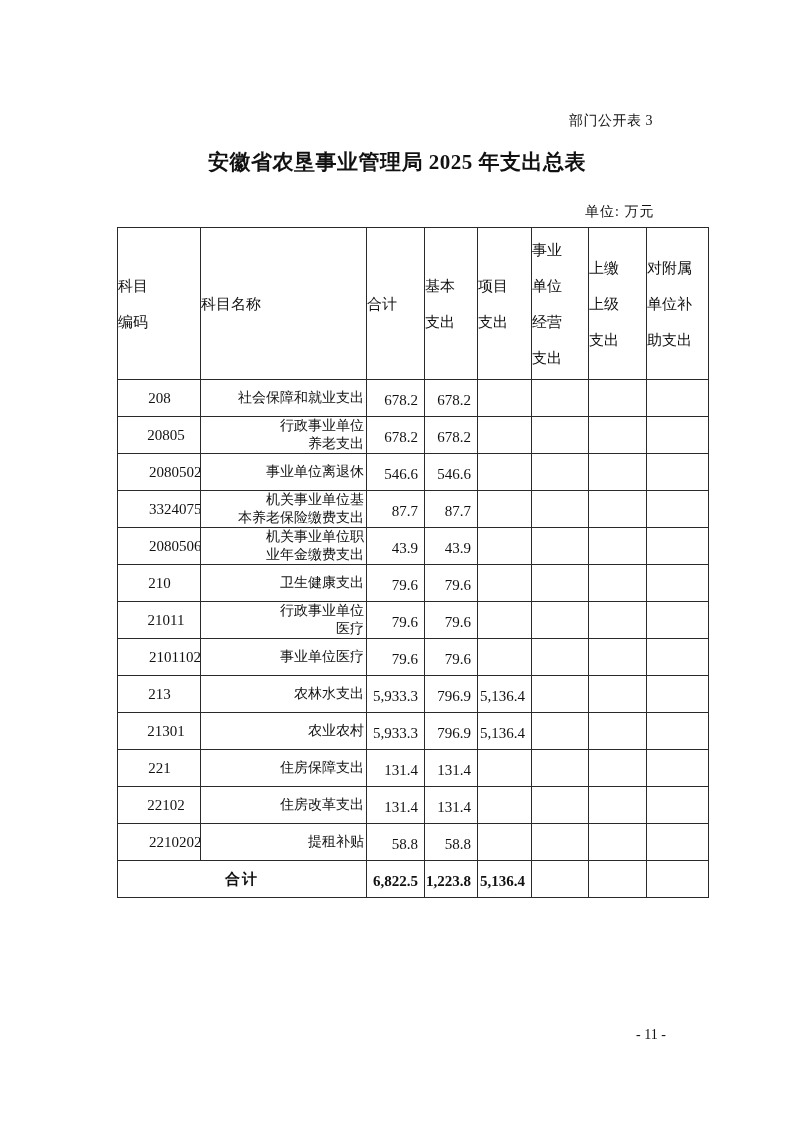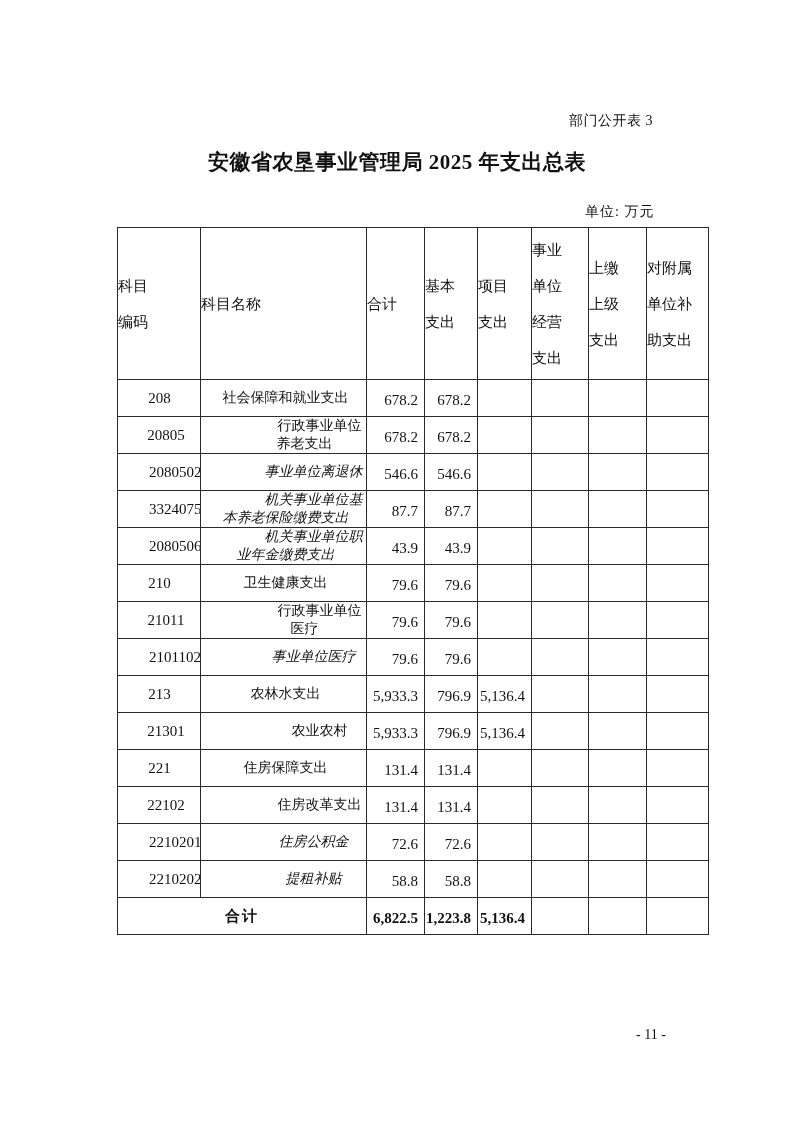--- a/index.html
+++ b/index.html
@@ -59,26 +59,26 @@
   table.budget tbody td { height: 37px; vertical-align: middle; }
   td.code {
     font-size: 15px;
     text-align: center;
     padding: 0 3px 0 4px;
   }
   td.code.l2 { padding-left: 17px; }
   td.code.l3 { padding-left: 31px; }
   td.name {
     font-size: 14px;
-    text-align: center;
+    text-align: right;
     line-height: 18px;
     padding: 0 2px 0 6px;
   }
   td.name.l2 { text-indent: 30px; padding-left: 44px; }
-  td.name.l3 { text-indent: 56px; font-style: italic; }
+  td.name.l3 { text-indent: 56px; }
   td.num {
     font-size: 15px;
     text-align: right;
     padding: 5px 6px 0 0;
   }
   tr.total-row td { font-weight: bold; }
   td.total-label {
     font-size: 15px;
     text-align: center;
     letter-spacing: 2px;
@@ -247,30 +247,20 @@
       <td class="code l2">22102</td>
       <td class="name l2">住房改革支出</td>
       <td class="num">131.4</td>
       <td class="num">131.4</td>
       <td class="num"></td>
       <td class="num"></td>
       <td class="num"></td>
       <td class="num"></td>
     </tr>
     <tr>
-      <td class="code l3">2210201</td>
-      <td class="name l3">住房公积金</td>
-      <td class="num">72.6</td>
-      <td class="num">72.6</td>
-      <td class="num"></td>
-      <td class="num"></td>
-      <td class="num"></td>
-      <td class="num"></td>
-    </tr>
-    <tr>
       <td class="code l3">2210202</td>
       <td class="name l3">提租补贴</td>
       <td class="num">58.8</td>
       <td class="num">58.8</td>
       <td class="num"></td>
       <td class="num"></td>
       <td class="num"></td>
       <td class="num"></td>
     </tr>
     <tr class="total-row">

